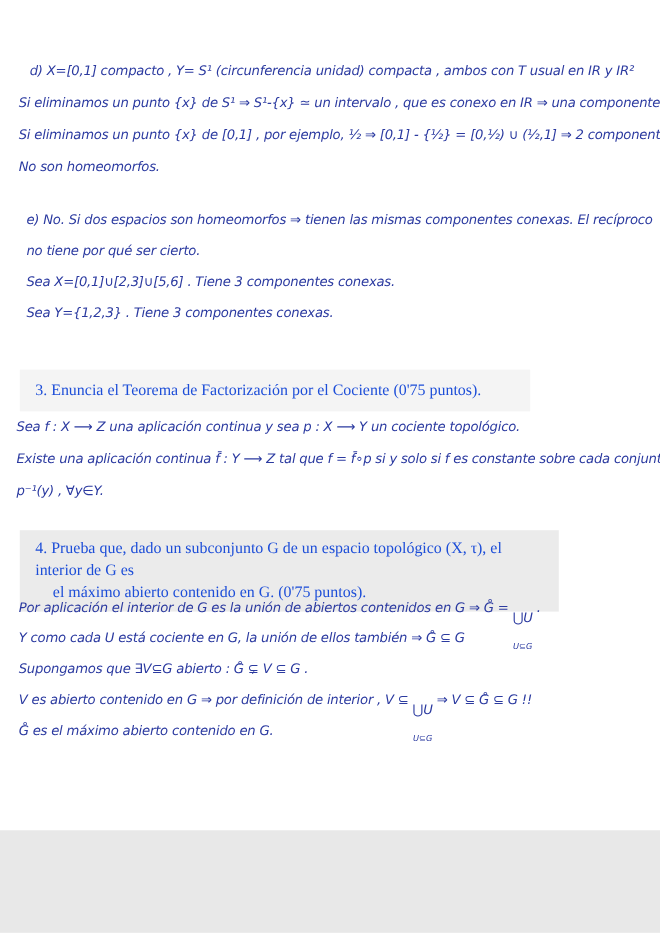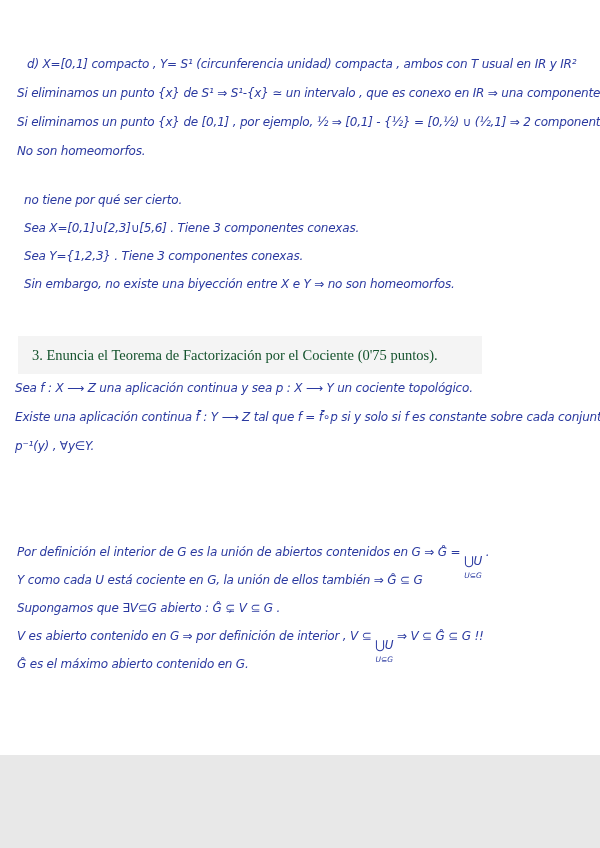--- a/index.html
+++ b/index.html
@@ -20,21 +20,21 @@
     letter-spacing:-0.2px;
     white-space:nowrap;
   }
   .hand-line{line-height:28px;height:28px;}
   .lh29 .hand-line{line-height:29px;height:29px;}
   .indent-1{padding-left:10px;}
   
   .print{
     position:absolute;
     font-family:"Liberation Serif","DejaVu Serif",serif;
-    color:#14532d;
+    color:#1d4ed8;
     font-size:14.5px;
     line-height:20px;
   }
   .q3-box{
     background:#f4f4f4;
     padding:9px 10px 9px 14px;
     width:440px;
   }
   .q4-box{
     background:#ebebeb;
@@ -44,52 +44,56 @@
   .q4-line2{text-indent:16px;}
   
   .union-wrap{
     display:inline-flex;
     flex-direction:column;
     align-items:center;
     vertical-align:-9px;
     line-height:1;
   }
   .union-top{font-size:12px;line-height:1;}
-  .union-sub{font-size:7.5px;line-height:1;margin-top:5px;letter-spacing:0;}
+  .union-sub{font-size:7.5px;line-height:1;margin-top:17px;letter-spacing:0;}
 </style>
 </head>
 <body>
 
 <div class="page">
 
   <section class="hand lh29" style="top:50px;left:17px;">
     <div class="hand-line indent-1">d) X=[0,1] compacto ,   Y= S¹ (circunferencia unidad) compacta , ambos con T usual en IR y IR²</div>
     <div class="hand-line">Si eliminamos un punto {x} de S¹ ⇒ S¹-{x} ≃ un intervalo , que es conexo en IR ⇒ una componente conexa</div>
     <div class="hand-line">Si eliminamos un punto {x} de [0,1] , por ejemplo, ½ ⇒ [0,1] - {½} = [0,½) ∪ (½,1] ⇒ 2 componentes conexas.</div>
     <div class="hand-line">No son homeomorfos.</div>
   </section>
 
   <section class="hand" style="top:186px;left:24px;">
+    <div class="hand-line">e) No. Si dos espacios son homeomorfos ⇒ tienen las mismas componentes conexas. El recíproco</div>
     <div class="hand-line">no tiene por qué ser cierto.</div>
     <div class="hand-line">Sea X=[0,1]∪[2,3]∪[5,6] . Tiene 3 componentes conexas.</div>
     <div class="hand-line">Sea Y={1,2,3} . Tiene 3 componentes conexas.</div>
-    <div class="hand-line">Sin embargo, no existe una biyección entre X e Y ⇒ no son homeomorfos.</div>
   </section>
 
   <div class="print q3-box" style="top:336px;left:18px;">3. Enuncia el Teorema de Factorización por el Cociente (0'75 puntos).</div>
 
   <section class="hand lh29" style="top:374px;left:15px;">
     <div class="hand-line">Sea f : X ⟶ Z una aplicación continua y sea p : X ⟶ Y un cociente topológico.</div>
     <div class="hand-line">Existe una aplicación continua f̄ : Y ⟶ Z tal que f = f̄∘p si y solo si f es constante sobre cada conjunto</div>
     <div class="hand-line">p⁻¹(y) ,  ∀y∈Y.</div>
   </section>
 
+  <div class="print q4-box" style="top:482px;left:18px;">
+    <div>4. Prueba que, dado un subconjunto G de un espacio topológico (X, τ), el interior de G es</div>
+    <div class="q4-line2">el máximo abierto contenido en G. (0'75 puntos).</div>
+  </div>
 
   <section class="hand" style="top:538px;left:17px;">
-    <div class="hand-line"><span>Por definición el interior de G es la unión de abiertos contenidos en G ⇒ G̊ = </span><span class="union-wrap">
+    <div class="hand-line"><span>Por aplicación el interior de G es la unión de abiertos contenidos en G ⇒ G̊ = </span><span class="union-wrap">
           <span class="union-top">⋃U</span>
           <span class="union-sub">U⊆G</span>
         </span><span> .</span></div>
     <div class="hand-line">Y como cada U está cociente en G, la unión de ellos también ⇒ G̊ ⊆ G</div>
     <div class="hand-line">Supongamos que ∃V⊆G abierto :  G̊ ⊊ V ⊆ G .</div>
     <div class="hand-line"><span>V es abierto contenido en G ⇒ por definición de interior ,  V ⊆ </span><span class="union-wrap">
           <span class="union-top">⋃U</span>
           <span class="union-sub">U⊆G</span>
         </span><span> ⇒ V ⊆ G̊ ⊆ G !!</span></div>
     <div class="hand-line">G̊ es el máximo abierto contenido en G.</div>

